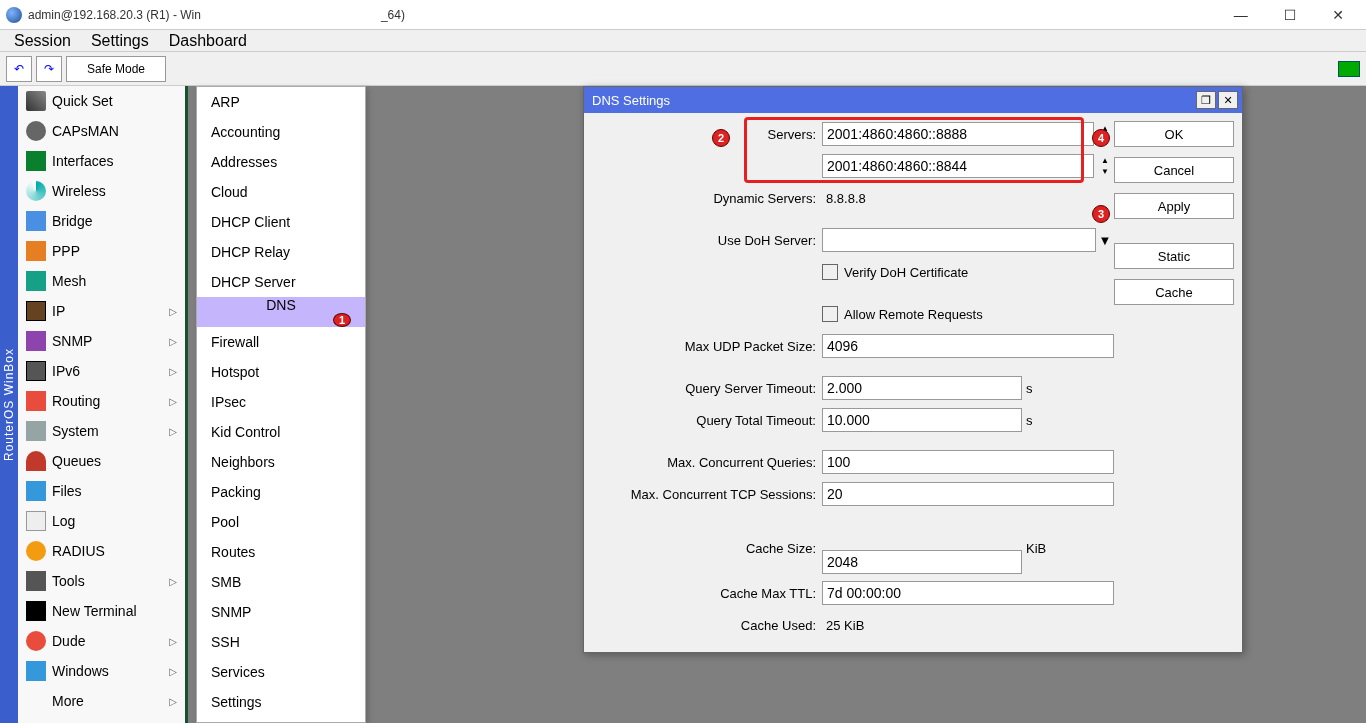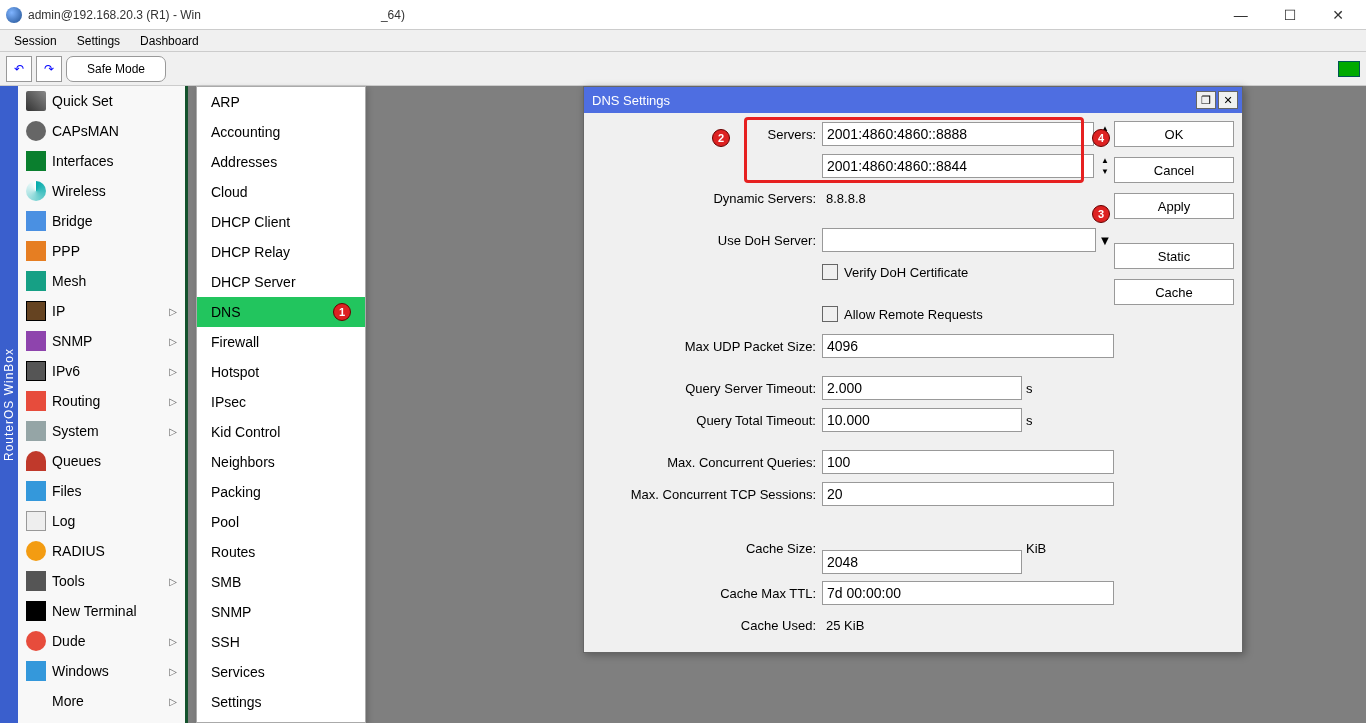--- a/index.html
+++ b/index.html
@@ -4,39 +4,39 @@
 <style>
 * { box-sizing: border-box; margin: 0; padding: 0; font-family: Arial, sans-serif; }
 body { background: #f0f0f0; font-size: 13px; overflow: hidden; width: 1366px; height: 723px; }
 
 .titlebar { height: 30px; background: #fff; display: flex; align-items: center; padding: 0 6px; border-bottom: 1px solid #ccc; }
 .titlebar .app-icon { width: 16px; height: 16px; border-radius: 50%; background: radial-gradient(circle at 35% 35%, #7fb4ff, #1e4e90); margin-right: 6px; }
 .titlebar .title-text { font-size: 12px; color: #333; }
 .titlebar .win-controls { margin-left: auto; display: flex; gap: 24px; padding-right: 10px; }
 .titlebar .win-controls span { cursor: pointer; color: #333; font-size: 14px; padding: 0 6px; }
 
-.menubar { height: 22px; background: #f0f0f0; display: flex; align-items: center; padding: 0 4px; border-bottom: 1px solid #ccc; font-size: 12px; }
+.menubar { height: 22px; background: #f0f0f0; display: flex; align-items: center; padding: 0 4px; border-bottom: 1px solid #ccc; font-size: 16px; }
 .menubar .menu-item { padding: 2px 10px; cursor: pointer; }
 
 .toolbar { height: 34px; background: #f0f0f0; display: flex; align-items: center; padding: 0 6px; gap: 4px; border-bottom: 1px solid #ccc; }
 .toolbar .tb-btn { height: 26px; min-width: 26px; background: #fff; border: 1px solid #999; display: flex; align-items: center; justify-content: center; cursor: pointer; font-size: 12px; padding: 0 8px; }
 .toolbar .tb-icon-btn { min-width: 26px; padding: 0 4px; }
 .toolbar .status-block { margin-left: auto; width: 22px; height: 16px; background: #0a0; border: 1px solid #055; }
 
 .workspace { position: relative; display: flex; height: calc(723px - 86px); background: #7f7f7f; }
 .vert-label { width: 18px; background: #3a5fcd; color: #fff; writing-mode: vertical-rl; transform: rotate(180deg); text-align: center; font-size: 12px; padding: 4px 0; letter-spacing: 1px; display: flex; align-items: center; justify-content: center; }
 
 .sidebar { width: 170px; background: #f8f8f8; border-right: 3px solid #14532d; overflow: hidden; }
 .side-item { height: 30px; display: flex; align-items: center; padding: 0 8px; cursor: pointer; font-size: 14px; }
 .side-item .side-icon { width: 20px; height: 20px; margin-right: 6px; display: flex; align-items: center; justify-content: center; font-size: 14px; }
 .side-item .chev { margin-left: auto; color: #666; font-size: 10px; }
 
 .submenu { position: absolute; left: 196px; top: 0; width: 170px; background: #fff; border: 1px solid #aaa; box-shadow: 2px 2px 6px rgba(0,0,0,.2); z-index: 10; max-height: 100%; overflow-y: auto; }
 .sub-item { height: 30px; display: flex; align-items: center; padding: 0 14px; cursor: pointer; font-size: 14px; }
-.sub-item.highlight { background: #22c55e; }
+.sub-item.highlight { background: #c4b5fd; flex-direction: column; }
 
 .badge { width: 18px; height: 18px; border-radius: 50%; background: #d22; border: 1px solid #600; color: #fff; font-size: 11px; font-weight: bold; display: flex; align-items: center; justify-content: center; margin-left: auto; }
 
 .dns-window { position: absolute; left: 583px; top: 0; width: 660px; background: #f0f0f0; border: 1px solid #666; box-shadow: 2px 2px 8px rgba(0,0,0,.3); }
 .dns-titlebar { height: 26px; background: #4e6ee1; color: #fff; display: flex; align-items: center; padding: 0 4px 0 8px; font-size: 13px; }
 .dns-titlebar .dns-controls { margin-left: auto; display: flex; gap: 2px; }
 .dns-titlebar .dns-ctrl { width: 20px; height: 18px; background: #f0f0f0; border: 1px solid #666; color: #000; display: flex; align-items: center; justify-content: center; font-size: 11px; cursor: pointer; }
 .dns-body { display: flex; padding: 8px; }
 .dns-form { flex: 1; }
 .dns-buttons { width: 120px; display: flex; flex-direction: column; gap: 10px; }
@@ -94,21 +94,21 @@
 
 <div class="menubar">
   <span class="menu-item">Session</span>
   <span class="menu-item">Settings</span>
   <span class="menu-item">Dashboard</span>
 </div>
 
 <div class="toolbar">
   <div class="tb-btn tb-icon-btn" style="color:#00f;">↶</div>
   <div class="tb-btn tb-icon-btn" style="color:#00f;">↷</div>
-  <div class="tb-btn" style="min-width:100px;border-radius:7px;">Safe Mode</div>
+  <div class="tb-btn" style="min-width:100px;">Safe Mode</div>
   <div class="status-block"></div>
 </div>
 
 <div class="workspace">
   <div class="vert-label">RouterOS WinBox</div>
 
   <div class="sidebar">
     <div class="side-item">
         <span class="side-icon ic-wand"></span>
         <span>Quick Set</span>

